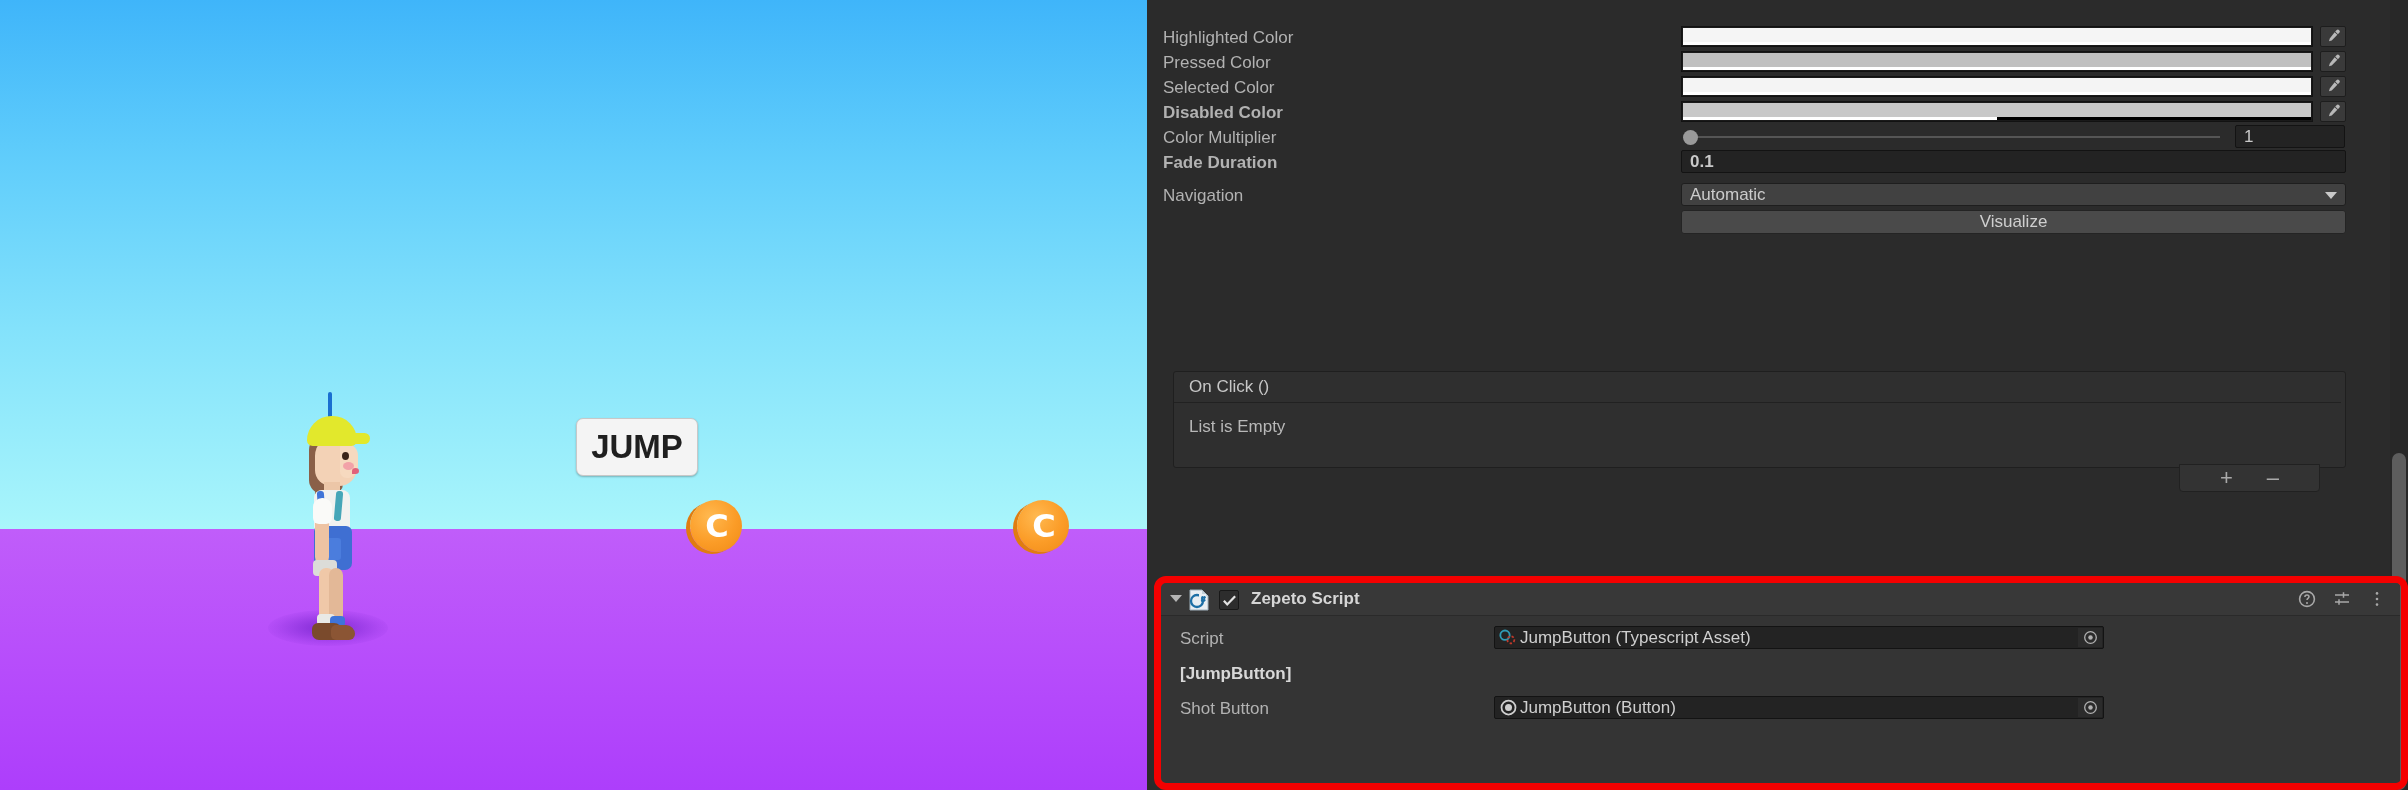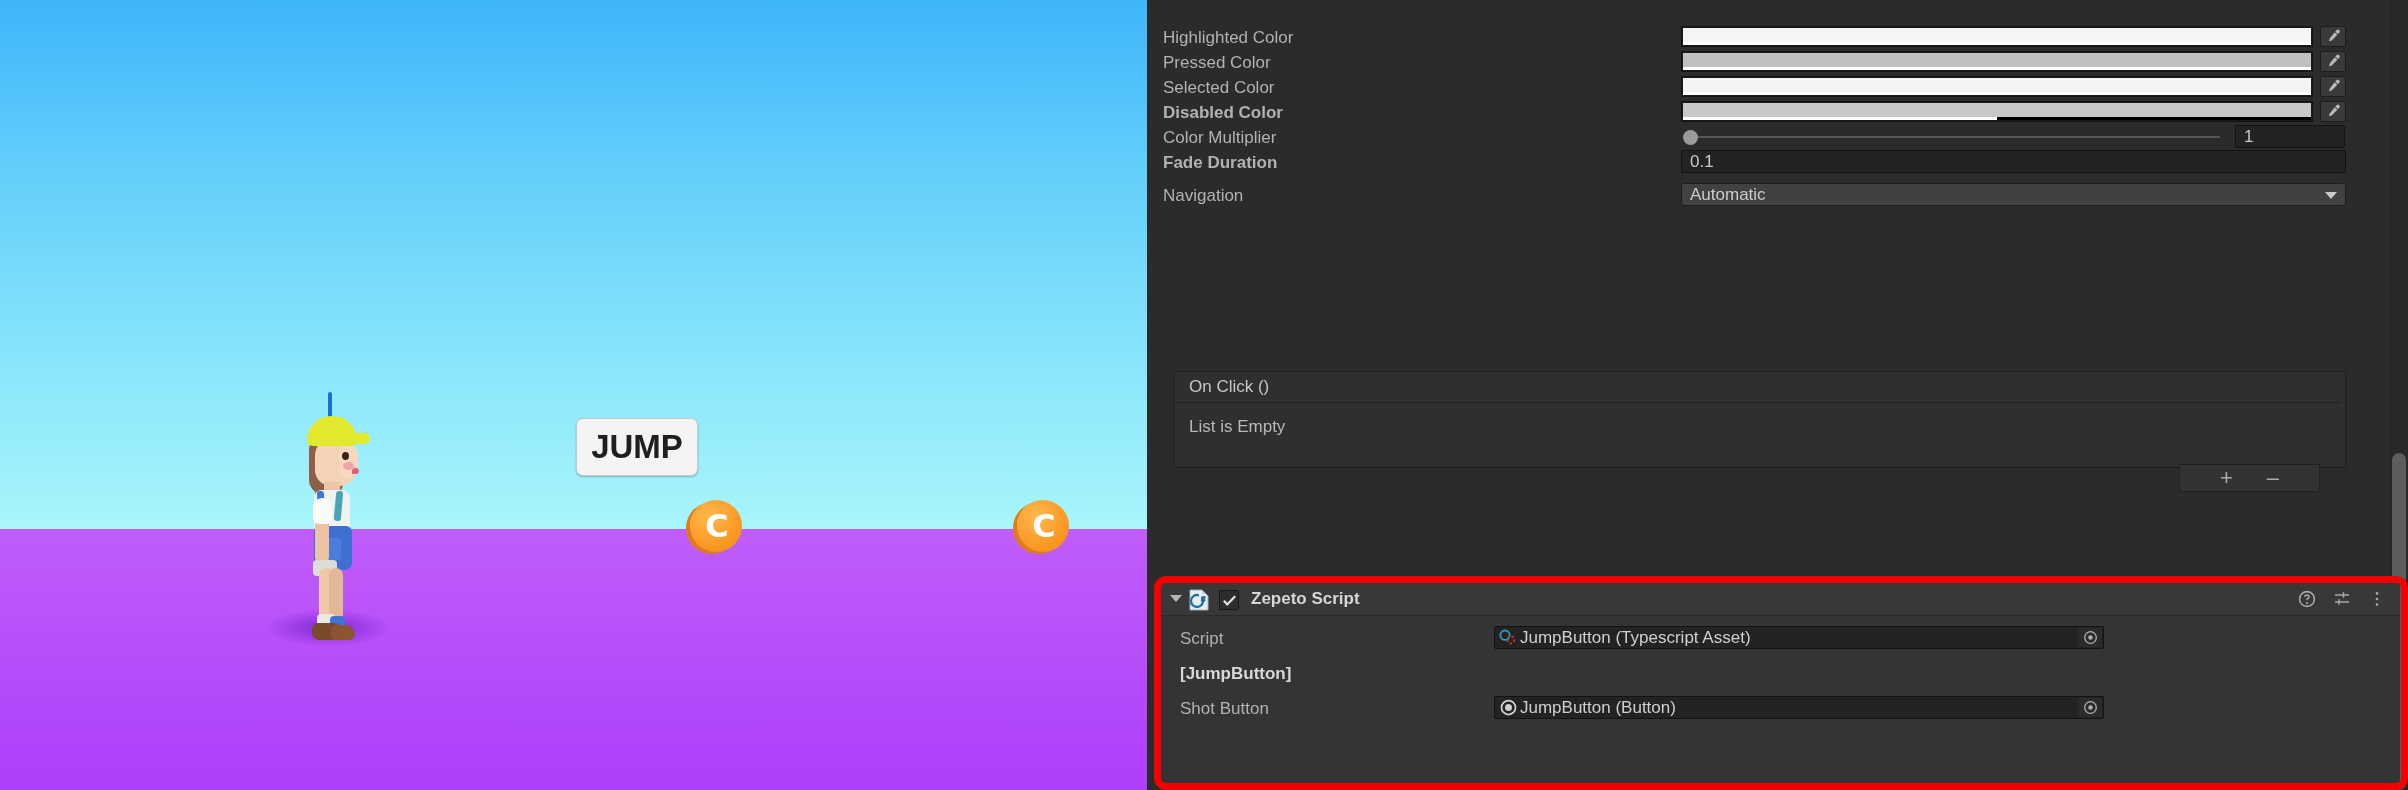--- a/index.html
+++ b/index.html
@@ -354,31 +354,32 @@
 
       <div class="row" style="left:0; top:125px; width:1245px;">
         <div class="lbl" style="left:16px;">Color Multiplier</div>
         <div class="slider-track"></div>
         <div class="slider-knob"></div>
         <div class="num-box" style="top:0;">1</div>
       </div>
 
       <div class="row" style="left:0; top:150px; width:1245px;">
         <div class="lbl" style="left:16px;font-weight:bold;">Fade Duration</div>
-        <div class="text-field" style="top:0; left:534px; width:665px;">0.1</div>
+        <div class="text-field" style="top:0; left:534px; width:665px;font-weight:bold;">0.1</div>
       </div>
 
       <div class="row" style="left:0; top:183px; width:1245px;">
         <div class="lbl" style="left:16px;">Navigation</div>
         <div class="popup-field" style="top:0;">
           <span>Automatic</span>
           <span class="popup-arrow"></span>
         </div>
       </div>
 
+      <div class="btn-wide" style="top:210px;">Visualize</div>
 
       <div class="onclick-box">
         <div class="onclick-head">On Click ()</div>
         <div class="onclick-empty">List is Empty</div>
       </div>
       <div class="plusminus">
         <span class="pm-sign">+</span>
         <span class="pm-sign">–</span>
       </div>
     </div>

